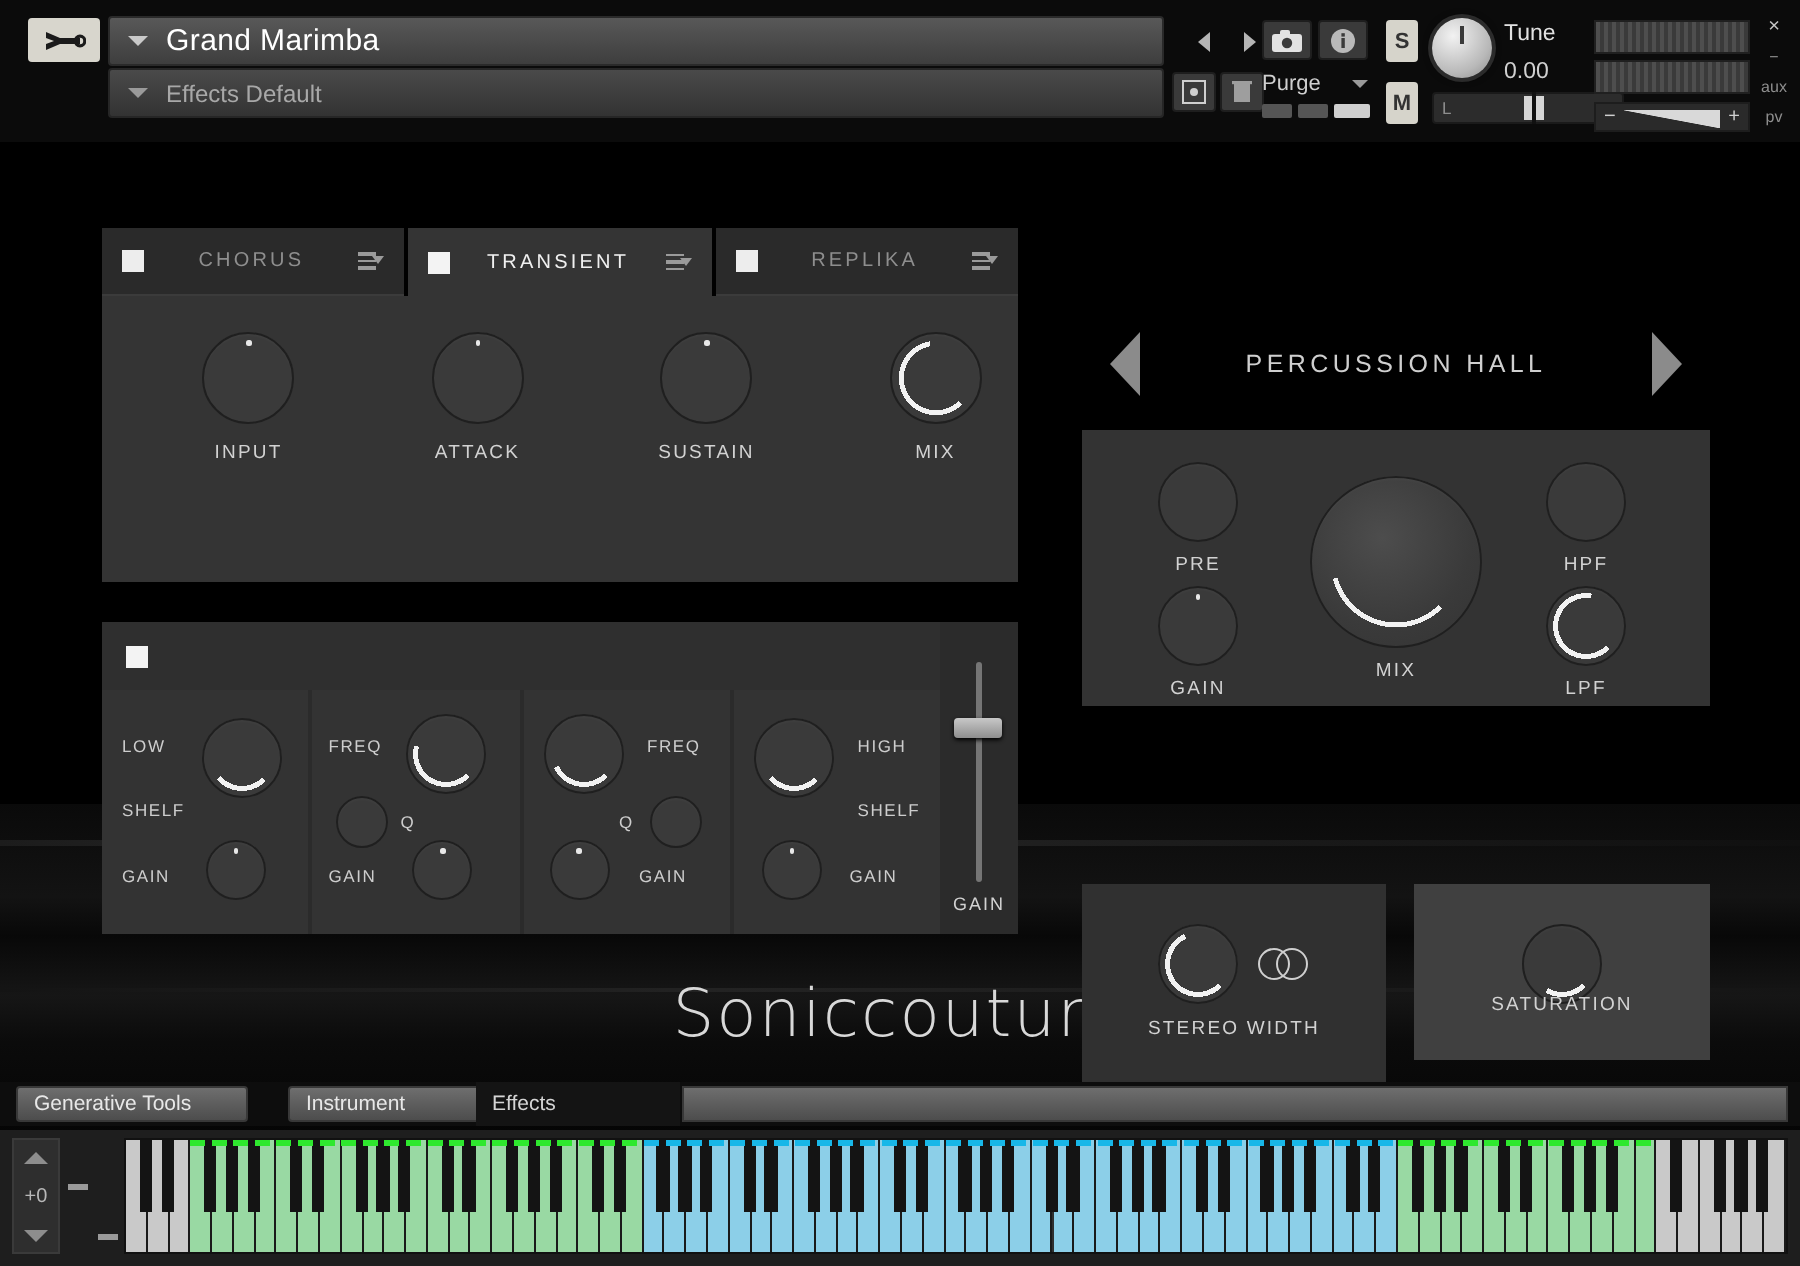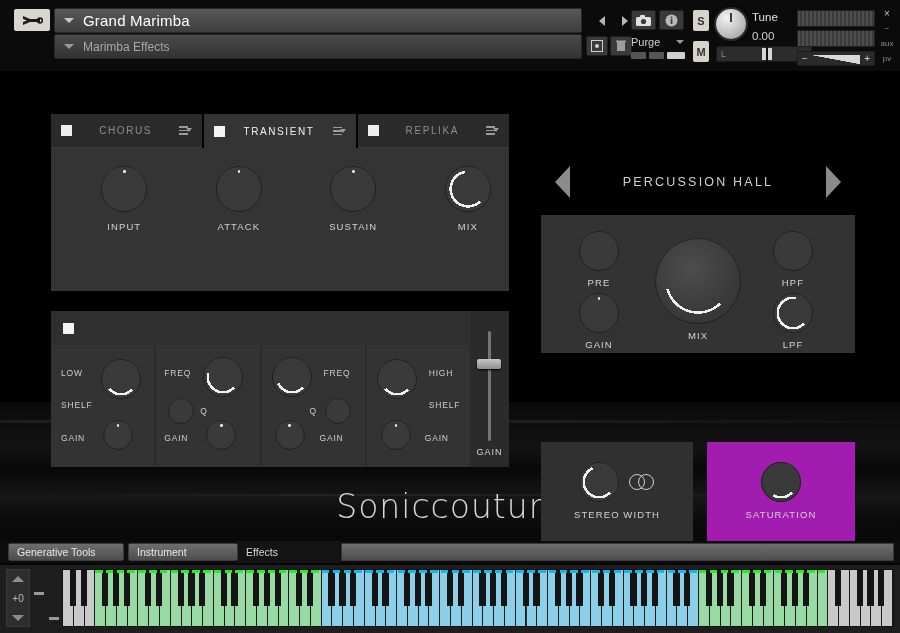--- a/index.html
+++ b/index.html
@@ -214,21 +214,21 @@
   .pv-arrow{ width:0;height:0;border-top:16px solid transparent;border-bottom:16px solid transparent; }
   .pv-arrow.l{ border-right:15px solid #8b8b8b; }
   .pv-arrow.r{ border-left:15px solid #8b8b8b; }
   .pv-name{ color:#cfcfcf; font-size:12.5px; letter-spacing:2.2px; }
 
   .sp-body{ left:541px; top:143px; width:314px; height:138px; background:#333; }
   .sp-knob{ position:absolute; display:flex; flex-direction:column; align-items:center; }
   .sp-knob .klabel{ margin-top:6px; }
 
   .sw-panel{ left:541px; top:370px; width:152px; height:100px; background:#303030; }
-  .sat-panel{ left:707px; top:370px; width:148px; height:100px; background:#a21caf; }
+  .sat-panel{ left:707px; top:370px; width:148px; height:88px; background:#404040; }
   .pn-center{ position:absolute; left:0; top:20px; width:100%;
     display:flex; align-items:center; justify-content:center; gap:10px; }
   .pn-lab{ position:absolute; left:0; bottom:22px; width:100%; text-align:center;
     color:#d2d2d2; font-size:9.5px; letter-spacing:1.1px; }
   .rings-ic{ position:relative; width:26px; height:16px; }
   .rings-ic span{ position:absolute; top:0; width:16px; height:16px; border:1.5px solid #cfcfcf; border-radius:50%; }
   .rings-ic span:nth-child(1){ left:0; } .rings-ic span:nth-child(2){ left:9px; }
 
   
   .tabbar{ position:absolute; left:0; top:541px; width:900px; height:22px; background:#0d0d0d; }
@@ -268,21 +268,21 @@
     </svg>
   </div>
 
   <div class="k-namebar">
     <div class="tri-down"></div>
     <span class="k-name">Grand Marimba</span>
   </div>
 
   <div class="k-namebar2">
     <div class="tri-down dim"></div>
-    <span class="k-name2">Marimba Effects</span>
+    <span class="k-name2">Effects Default</span>
   </div>
 
   <div class="hdr-arrows">
     <span class="ar l"></span>
     <span class="ar r"></span>
   </div>
 
   <div class="btn-sq cam">
     <svg width="15" height="11" viewBox="0 0 15 11">
       <rect x="0" y="2" width="15" height="9" rx="1.5" fill="#e2e2e2"></rect>
@@ -563,21 +563,21 @@
           <span class="ring"></span>
       </div>
     </div>
     <div class="pn-lab">SATURATION</div>
   </div>
 </div>
 
 <div class="tabbar">
   <div class="tabfill"></div>
   <div class="btab raised" style="left:8px; width:116px;">Generative Tools</div>
-  <div class="btab raised" style="left:128px; width:110px;">Instrument</div>
+  <div class="btab raised" style="left:144px; width:110px;">Instrument</div>
   <div class="btab flat" style="left:238px; width:102px; top:0; height:22px;">Effects</div>
 </div>
 
 <div class="kbd-area">
   <div class="oct">
     <span class="up"></span>
     <span>+0</span>
     <span class="dn"></span>
   </div>
   <div class="dash1"></div>

